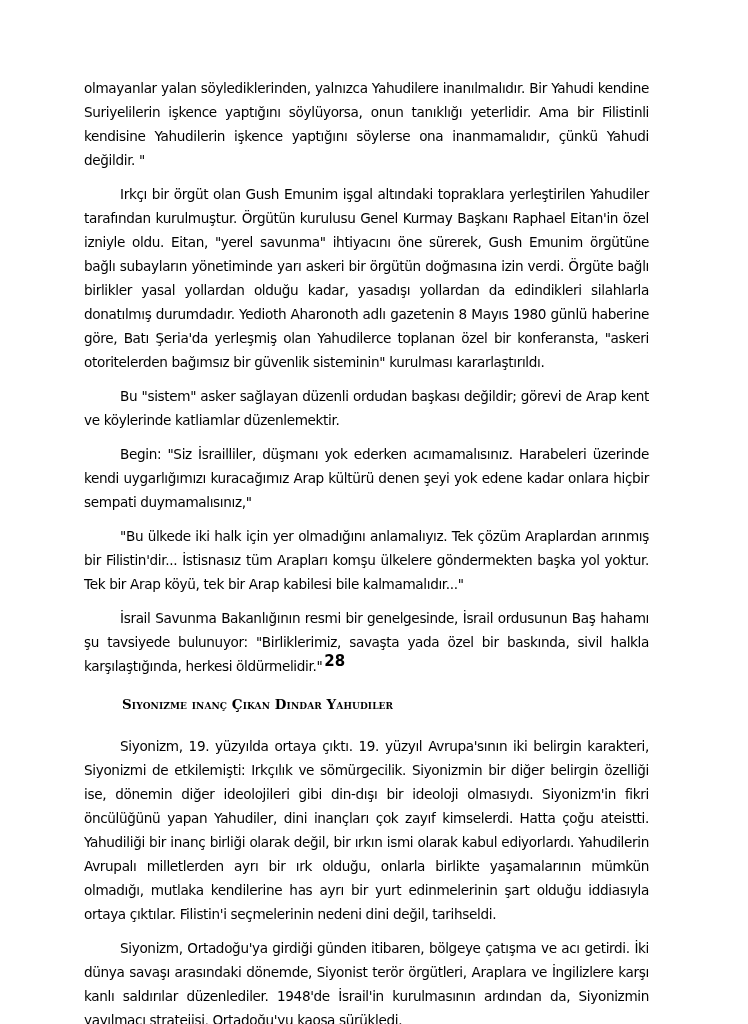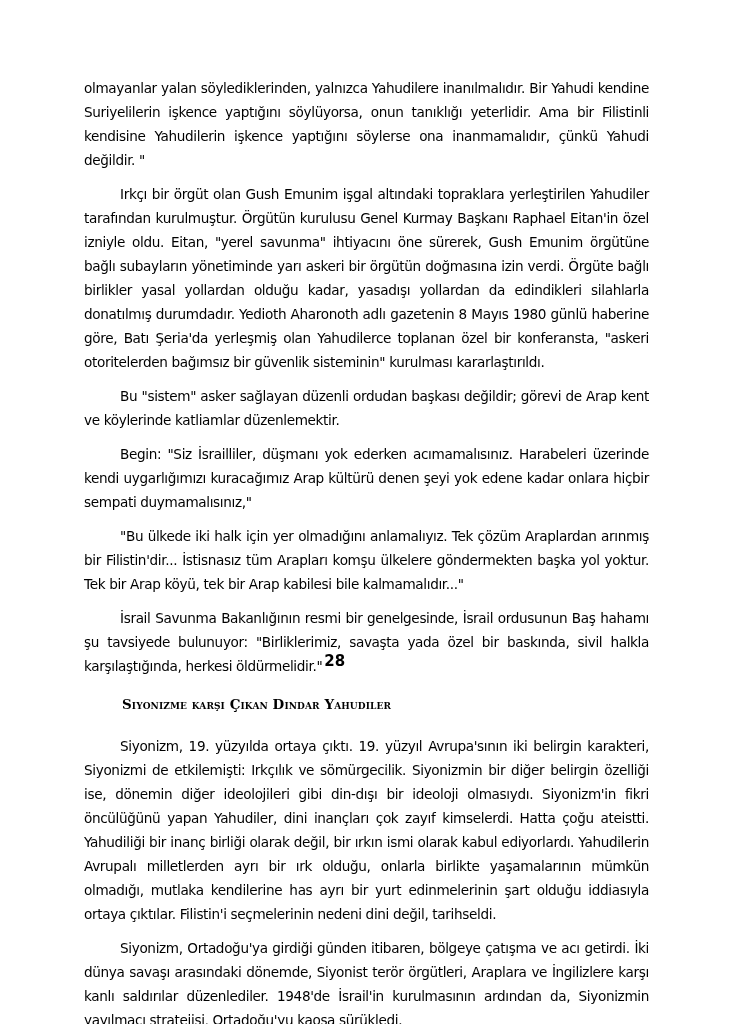--- a/index.html
+++ b/index.html
@@ -64,19 +64,19 @@
   <p class="para">Bu "sistem" asker sağlayan düzenli ordudan başkası değildir; görevi de Arap kent ve köylerinde katliamlar düzenlemektir.</p>
 
   <p class="para">Begin: "Siz İsrailliler, düşmanı yok ederken acımamalısınız. Harabeleri üzerinde kendi uygarlığımızı kuracağımız Arap kültürü denen şeyi yok edene kadar onlara hiçbir sempati duymamalısınız,"</p>
 
   <p class="para">"Bu ülkede iki halk için yer olmadığını anlamalıyız. Tek çözüm Araplardan arınmış bir Filistin'dir... İstisnasız tüm Arapları komşu ülkelere göndermekten başka yol yoktur. Tek bir Arap köyü, tek bir Arap kabilesi bile kalmamalıdır..."</p>
 
   <p class="para">
     <span>İsrail Savunma Bakanlığının resmi bir genelgesinde, İsrail ordusunun Baş hahamı şu tavsiyede bulunuyor: "Birliklerimiz, savaşta yada özel bir baskında, sivil halkla karşılaştığında, herkesi öldürmelidir."</span><sup class="sup">28</sup>
   </p>
 
-  <h2 class="heading">Siyonizme karşı Çıkan Dindar Yahudiler</h2>
+  <h2 class="heading">Siyonizme inanç Çıkan Dindar Yahudiler</h2>
 
   <p class="para">Siyonizm, 19. yüzyılda ortaya çıktı. 19. yüzyıl Avrupa'sının iki belirgin karakteri, Siyonizmi de etkilemişti: Irkçılık ve sömürgecilik. Siyonizmin bir diğer belirgin özelliği ise, dönemin diğer ideolojileri gibi din-dışı bir ideoloji olmasıydı. Siyonizm'in fikri öncülüğünü yapan Yahudiler, dini inançları çok zayıf kimselerdi. Hatta çoğu ateistti. Yahudiliği bir inanç birliği olarak değil, bir ırkın ismi olarak kabul ediyorlardı. Yahudilerin Avrupalı milletlerden ayrı bir ırk olduğu, onlarla birlikte yaşamalarının mümkün olmadığı, mutlaka kendilerine has ayrı bir yurt edinmelerinin şart olduğu iddiasıyla ortaya çıktılar. Filistin'i seçmelerinin nedeni dini değil, tarihseldi.</p>
 
   <p class="para">Siyonizm, Ortadoğu'ya girdiği günden itibaren, bölgeye çatışma ve acı getirdi. İki dünya savaşı arasındaki dönemde, Siyonist terör örgütleri, Araplara ve İngilizlere karşı kanlı saldırılar düzenlediler. 1948'de İsrail'in kurulmasının ardından da, Siyonizmin yayılmacı stratejisi, Ortadoğu'yu kaosa sürükledi.</p>
 
 </div>
 
 </body></html>

